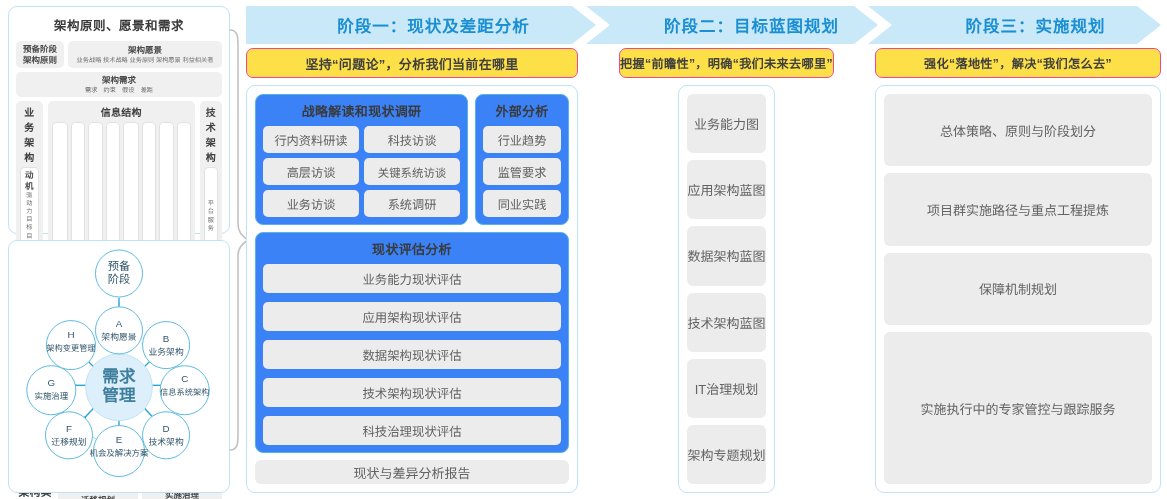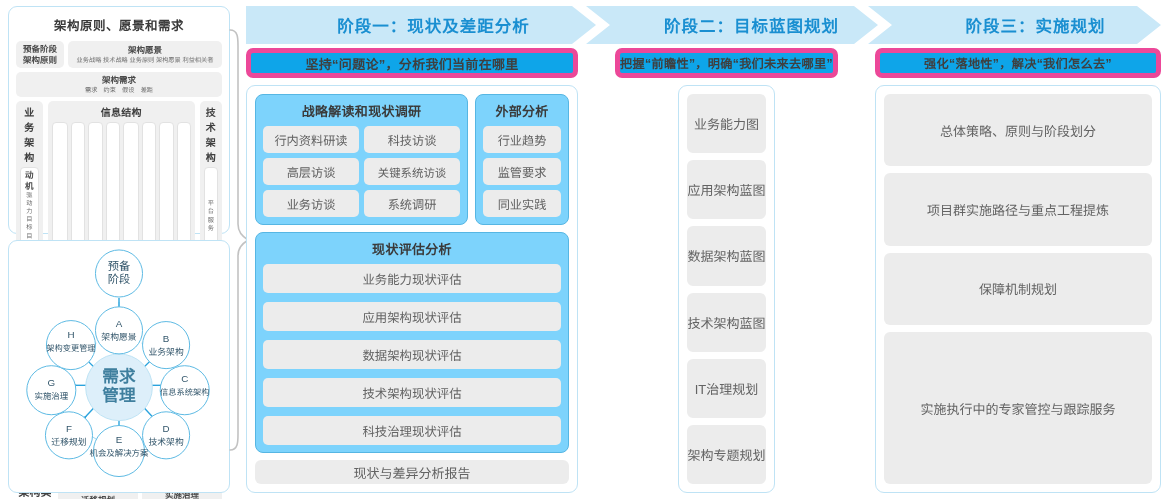--- a/index.html
+++ b/index.html
@@ -82,34 +82,34 @@
     padding-left: 39px;
   }
 
   .cols { position: absolute; left: 0; top: 42px; width: 915px; height: 445px; display: flex; gap: 8px; }
   .pcol { display: flex; flex-direction: column; gap: 7px; }
   .pcol-1 { width: 332px; }
   .pcol-2 { width: 281px; align-items: center; }
   .pcol-3 { width: 286px; }
 
   .subtitle {
-    border: 5px solid #ec4899; border-radius: 7px; background: #0ea5e9;
+    border: 1px solid #ec4899; border-radius: 7px; background: #fde047;
     height: 30px; display: flex; align-items: center; justify-content: center;
     font-size: 13px; font-weight: bold; color: #3f3f3f; letter-spacing: .3px;
   }
   .subtitle.sm { font-size: 12.2px; }
 
   .pbody {
     border: 1px solid #bfe3f5; border-radius: 9px; background: #ffffff;
     flex: 1; padding: 8px 8px; display: flex; flex-direction: column; gap: 7px;
   }
 
   
   .grp {
-    border: 1px solid #56b6e3; border-radius: 8px; background: #7dd3fc;
+    border: 1px solid #56b6e3; border-radius: 8px; background: #3b82f6;
     padding: 6px 7px 7px;
   }
   .grp-title {
     font-size: 13px; font-weight: bold; color: #3a3a3a;
     text-align: center; margin-bottom: 6px; letter-spacing: .3px;
   }
   .p1-top { display: flex; gap: 7px; }
   .p1-left { flex: 1; }
   .p1-right { width: 94px; }
 

